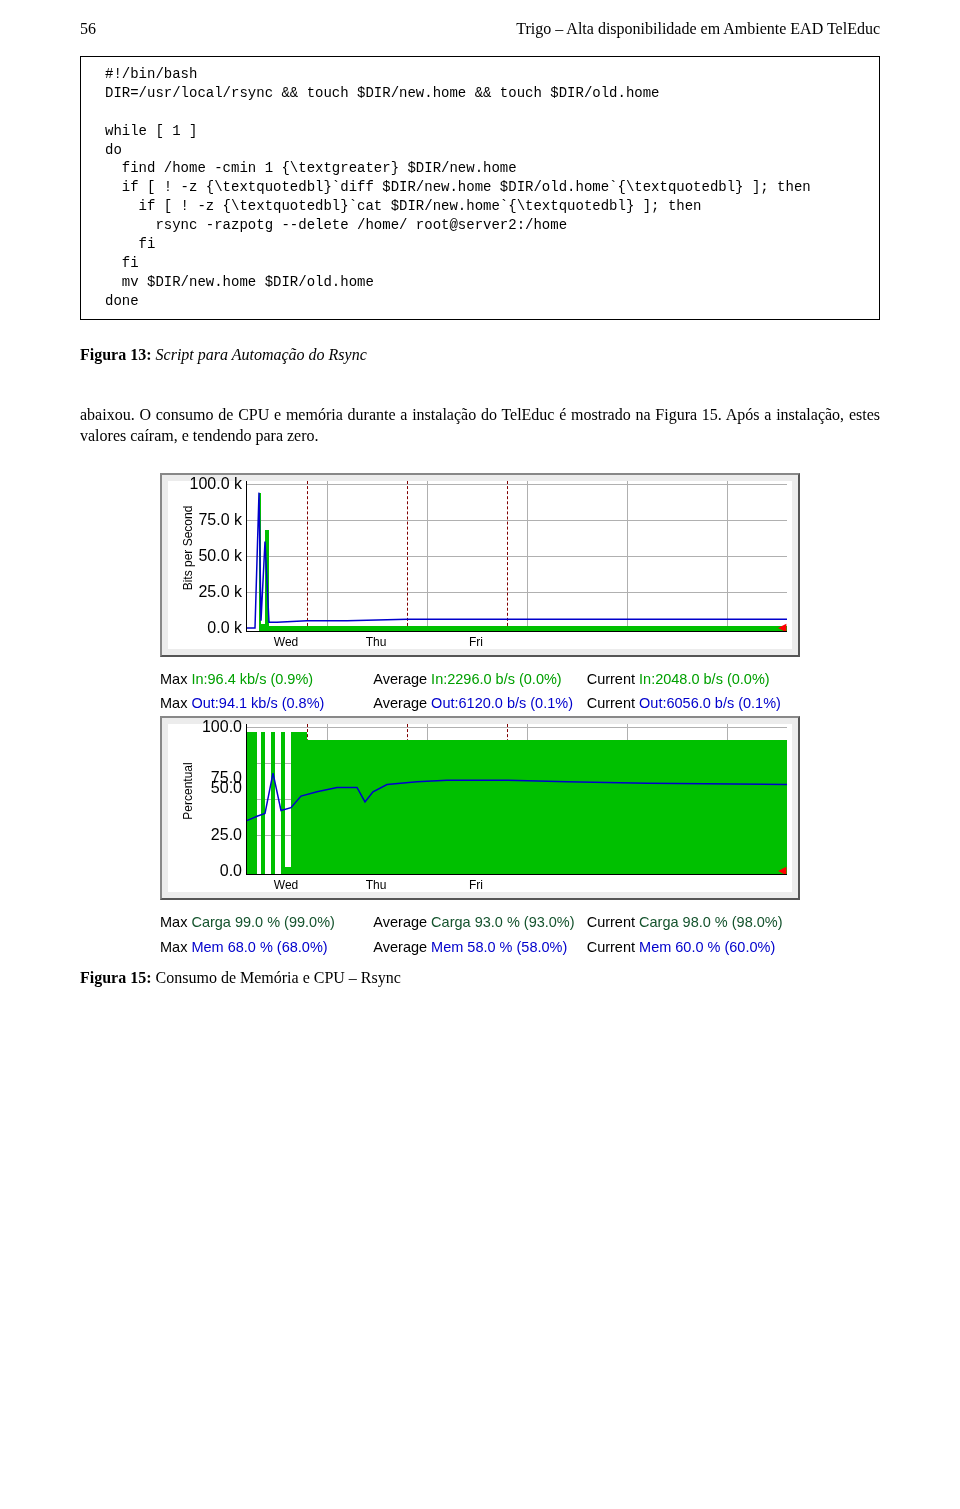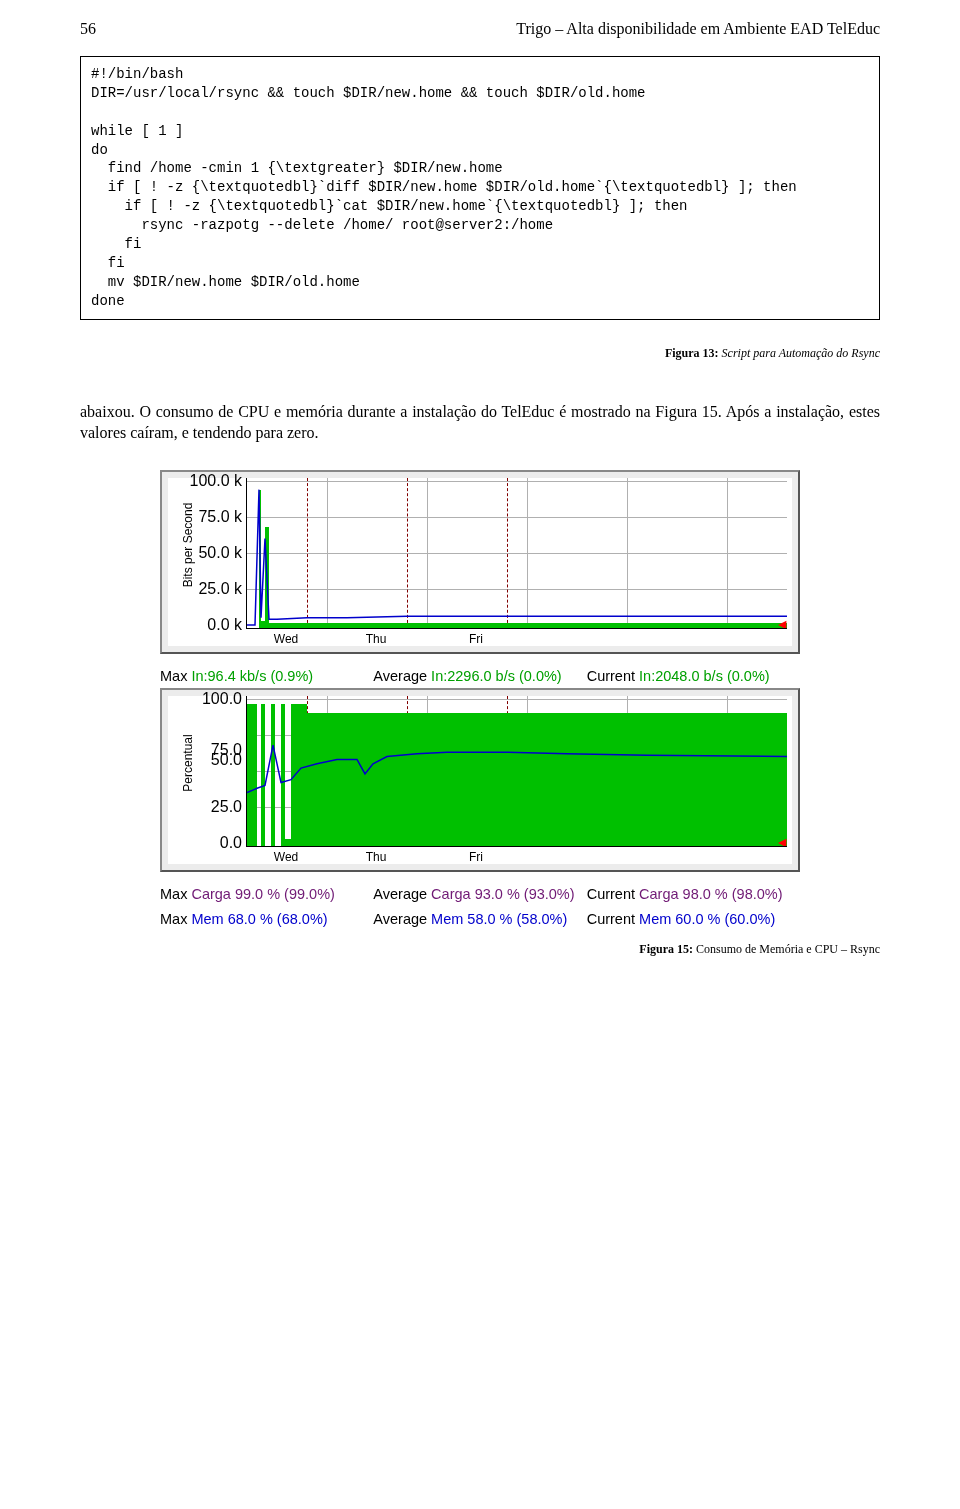--- a/index.html
+++ b/index.html
@@ -15,30 +15,30 @@
     padding: 20px 80px 40px 80px;
   }
   .header-line {
     display: flex;
     justify-content: space-between;
     font-size: 16px;
     margin-bottom: 18px;
   }
   .code-box {
     border: 1px solid #000;
-    padding: 8px 10px;
+    padding: 8px 24px;
     font-family: "Courier New", Courier, monospace;
     font-size: 14px;
     white-space: pre;
     line-height: 1.35;
     margin-bottom: 26px;
   }
   .caption {
-    text-align: right;
-    font-size: 12px;
+    text-align: left;
+    font-size: 16px;
     margin: 10px 0 40px 0;
   }
   .caption b { font-weight: bold; }
   .caption i { font-style: italic; }
   .body-text {
     font-size: 16px;
     text-align: justify;
     margin-bottom: 26px;
     line-height: 1.35;
   }
@@ -143,21 +143,21 @@
     font-size: 14.5px;
     width: 640px;
     margin: 8px auto 0 auto;
     line-height: 1.7;
     white-space: nowrap;
   }
   .stats-row { display:flex; }
   .stats-cell { flex:1; }
   .c-in { color: #00a000; }
   .c-out { color: #0000cc; }
-  .c-carga { color: #701a75; }
+  .c-carga { color: #14532d; }
   .c-mem { color: #0000cc; }
 </style>
 </head>
 <body>
 
 <div class="page">
 
   <div class="header-line">
     <span>56</span>
     <span>Trigo – Alta disponibilidade em Ambiente EAD TelEduc</span>
@@ -228,20 +228,25 @@
         <div style="width:100px;text-align:center">Thu</div>
         <div style="width:100px;text-align:center">Fri</div>
       </div>
     </div>
   </div>
   <div class="stats-block" id="stats14">
       <div class="stats-row">
         <div class="stats-cell">Max <span class="c-in">In:96.4 kb/s (0.9%)</span></div>
         <div class="stats-cell">Average <span class="c-in">In:2296.0 b/s (0.0%)</span></div>
         <div class="stats-cell">Current <span class="c-in">In:2048.0 b/s (0.0%)</span></div>
+      </div>
+      <div class="stats-row">
+        <div class="stats-cell">Max <span class="c-out">Out:94.1 kb/s (0.8%)</span></div>
+        <div class="stats-cell">Average <span class="c-out">Out:6120.0 b/s (0.1%)</span></div>
+        <div class="stats-cell">Current <span class="c-out">Out:6056.0 b/s (0.1%)</span></div>
       </div>
     </div>
 
 
   <div class="chart-frame">
     <div class="chart-inner">
       <div class="plot-row">
         <div class="ylabel-vert">
             <span>Percentual</span>
           </div>

